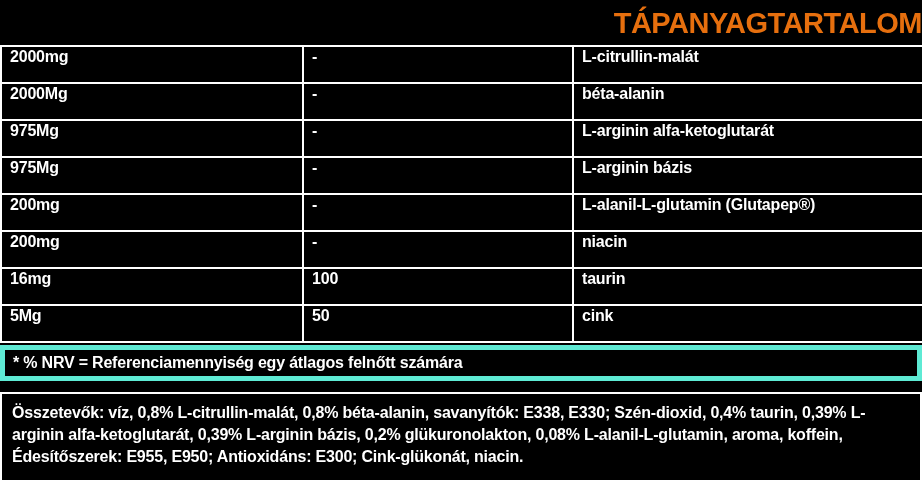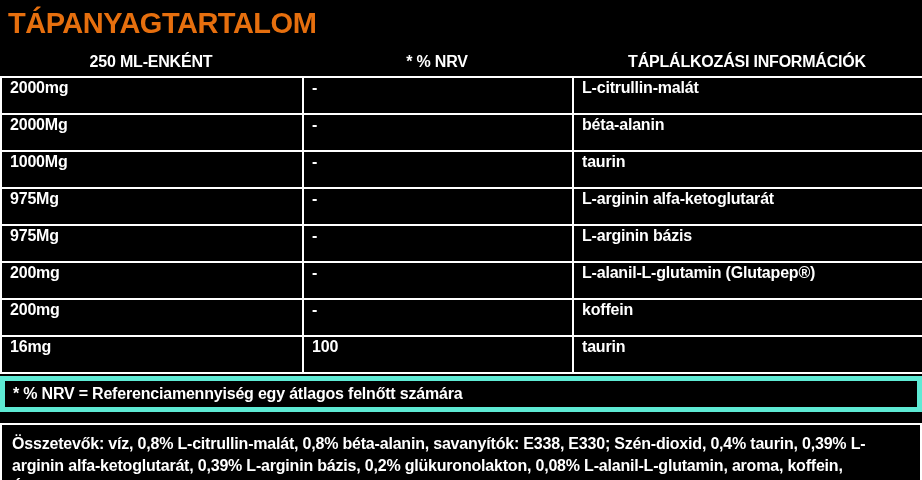--- a/index.html
+++ b/index.html
@@ -12,20 +12,21 @@
     overflow: hidden;
   }
   .wrap { width: 922px; height: 480px; background: #000; }
   .title {
     color: #E66F0E;
     font-size: 29px;
     font-weight: bold;
     letter-spacing: -0.5px;
     padding: 6px 0 0 8px;
     line-height: 34px;
+    text-align: right;
   }
   .header-row {
     display: flex;
     margin-top: 13px;
     font-weight: bold;
     font-size: 16px;
     letter-spacing: -0.2px;
     align-items: center;
   }
   .header-row .hc { text-align: center; }
@@ -71,72 +72,67 @@
     letter-spacing: -0.2px;
   }
 </style>
 </head>
 <body>
 
 <div class="wrap">
 
   <div class="title">TÁPANYAGTARTALOM</div>
 
-  <div class="header-row">
-    <div class="hc c1">250 ML-ENKÉNT</div>
-    <div class="hc c2">* % NRV</div>
-    <div class="hc c3">TÁPLÁLKOZÁSI INFORMÁCIÓK</div>
-  </div>
 
   <table class="nutri">
     <colgroup>
       <col style="width:302px">
         <col style="width:270px">
         <col style="width:350px">
     </colgroup>
     <tbody id="nutri-body">
         <tr>
           <td>2000mg</td>
           <td>-</td>
           <td>L-citrullin-malát</td>
         </tr>
         <tr>
           <td>2000Mg</td>
           <td>-</td>
           <td>béta-alanin</td>
         </tr>
         <tr>
-          <td>1000Mg</td>
-          <td>-</td>
-          <td>taurin</td>
-        </tr>
-        <tr>
           <td>975Mg</td>
           <td>-</td>
           <td>L-arginin alfa-ketoglutarát</td>
         </tr>
         <tr>
           <td>975Mg</td>
           <td>-</td>
           <td>L-arginin bázis</td>
         </tr>
         <tr>
           <td>200mg</td>
           <td>-</td>
           <td>L-alanil-L-glutamin (Glutapep®)</td>
         </tr>
         <tr>
           <td>200mg</td>
           <td>-</td>
-          <td>koffein</td>
+          <td>niacin</td>
         </tr>
         <tr>
           <td>16mg</td>
           <td>100</td>
           <td>taurin</td>
+        </tr>
+        <tr>
+          <td>5Mg</td>
+          <td>50</td>
+          <td>cink</td>
         </tr>
       </tbody>
   </table>
 
   <div class="footnote-box">
     <span>* % NRV = Referenciamennyiség egy átlagos felnőtt számára</span>
   </div>
 
   <div class="ingredients-box">
     <span>Összetevők: víz, 0,8% L-citrullin-malát, 0,8% béta-alanin, savanyítók: E338, E330; Szén-dioxid, 0,4% taurin, 0,39% L-arginin alfa-ketoglutarát, 0,39% L-arginin bázis, 0,2% glükuronolakton, 0,08% L-alanil-L-glutamin, aroma, koffein, Édesítőszerek: E955, E950; Antioxidáns: E300; Cink-glükonát, niacin.</span>

